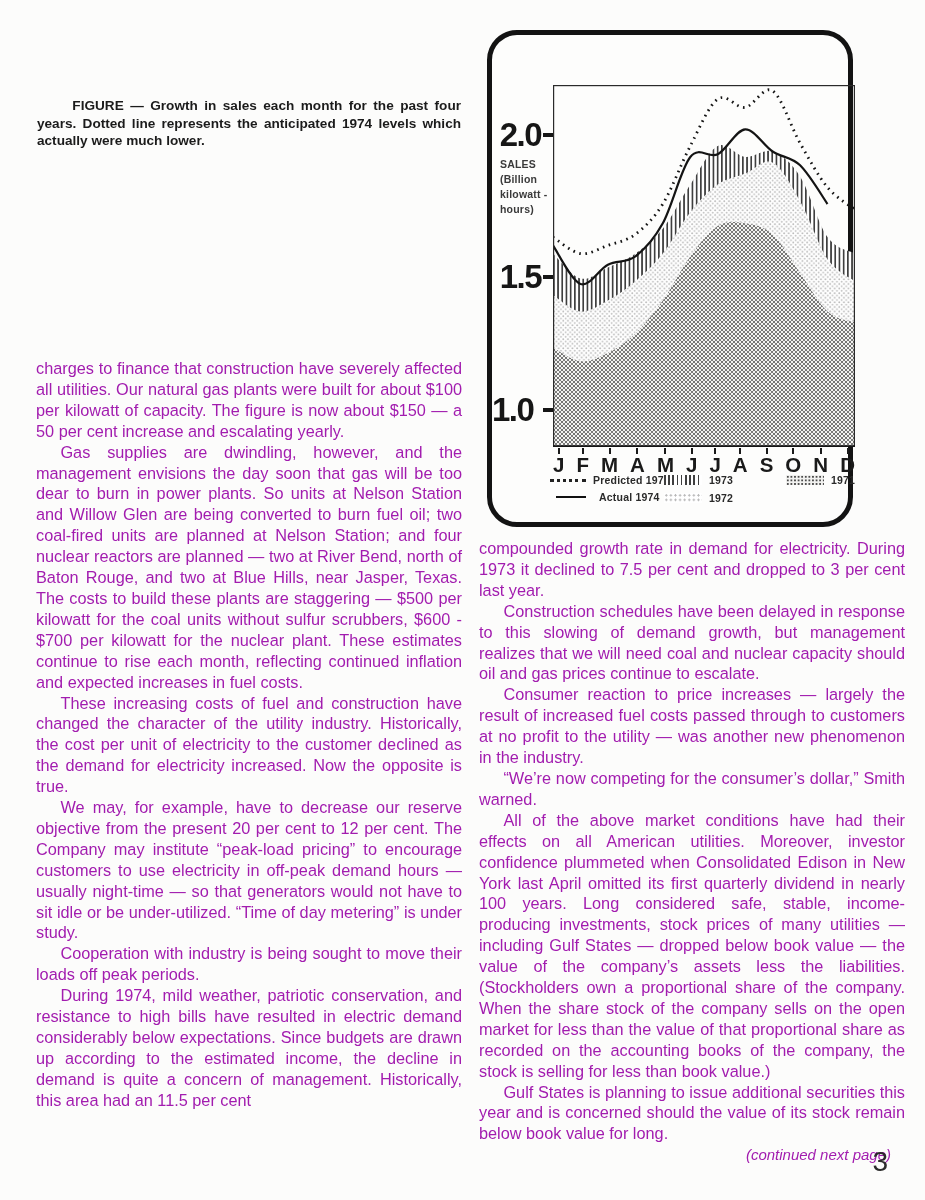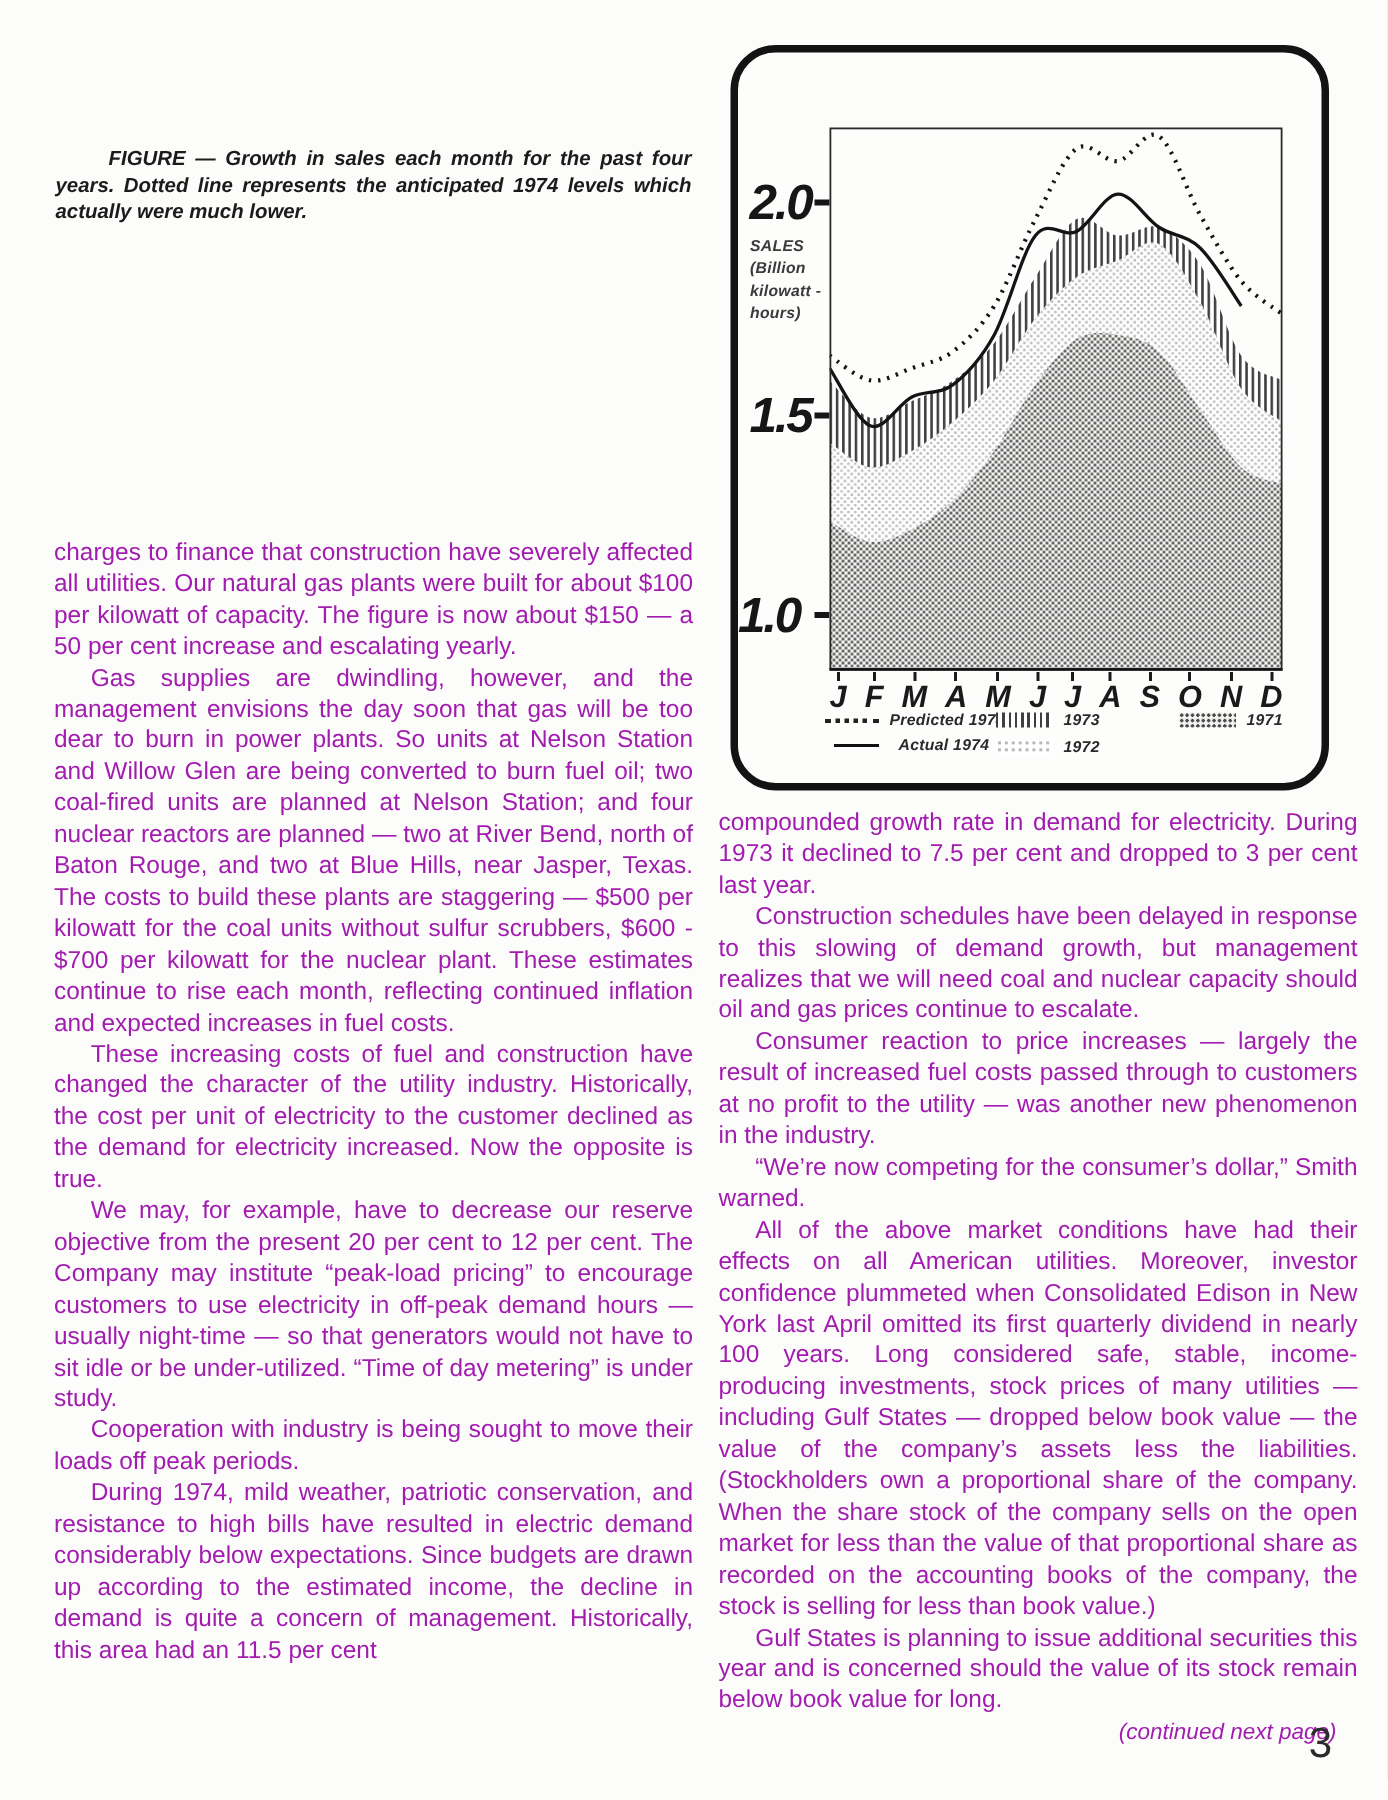--- a/index.html
+++ b/index.html
@@ -5,28 +5,27 @@
   html,body{margin:0;padding:0;background:#e8e8e6;}
   .page{
     position:relative; width:925px; height:1200px; background:#fcfcfb;
     font-family:"Liberation Sans", sans-serif; color:#1f1f1f; overflow:hidden;
     margin:0 auto;
   }
   
   .caption{
     position:absolute; left:37px; top:97px; width:424px;
     font-size:13.6px; line-height:17.6px; font-weight:700; text-align:justify;
-    text-indent:2.6em; color:#1b1b1b;font-style:italic;
+    text-indent:2.6em; color:#1b1b1b;
   }
   
   .figure-box{
-    position:absolute; left:487px; top:30px; width:399px; height:497px;
+    position:absolute; left:487px; top:30px; width:366px; height:497px;
     border:5px solid #131313; border-radius:30px; box-sizing:border-box;
     background:#fdfdfc;
-    font-style:italic;
   }
   .plot-wrap{position:absolute; left:61px; top:50px; width:302px; height:362px;}
   .plot-wrap svg{display:block; overflow:visible;}
   .ylabel{
     position:absolute; left:0; width:61px; height:36px;
     display:flex; align-items:center; justify-content:flex-end; gap:2px;
   }
   .ylabel .num{font-size:33px; font-weight:700; letter-spacing:-1.5px; color:#161616;}
   .ylabel .dash{width:10px; height:3.5px; background:#161616; flex:0 0 auto;}
   .y20{top:82px;} .y15{top:224px;} .y10{top:357px;justify-content:space-between;}

